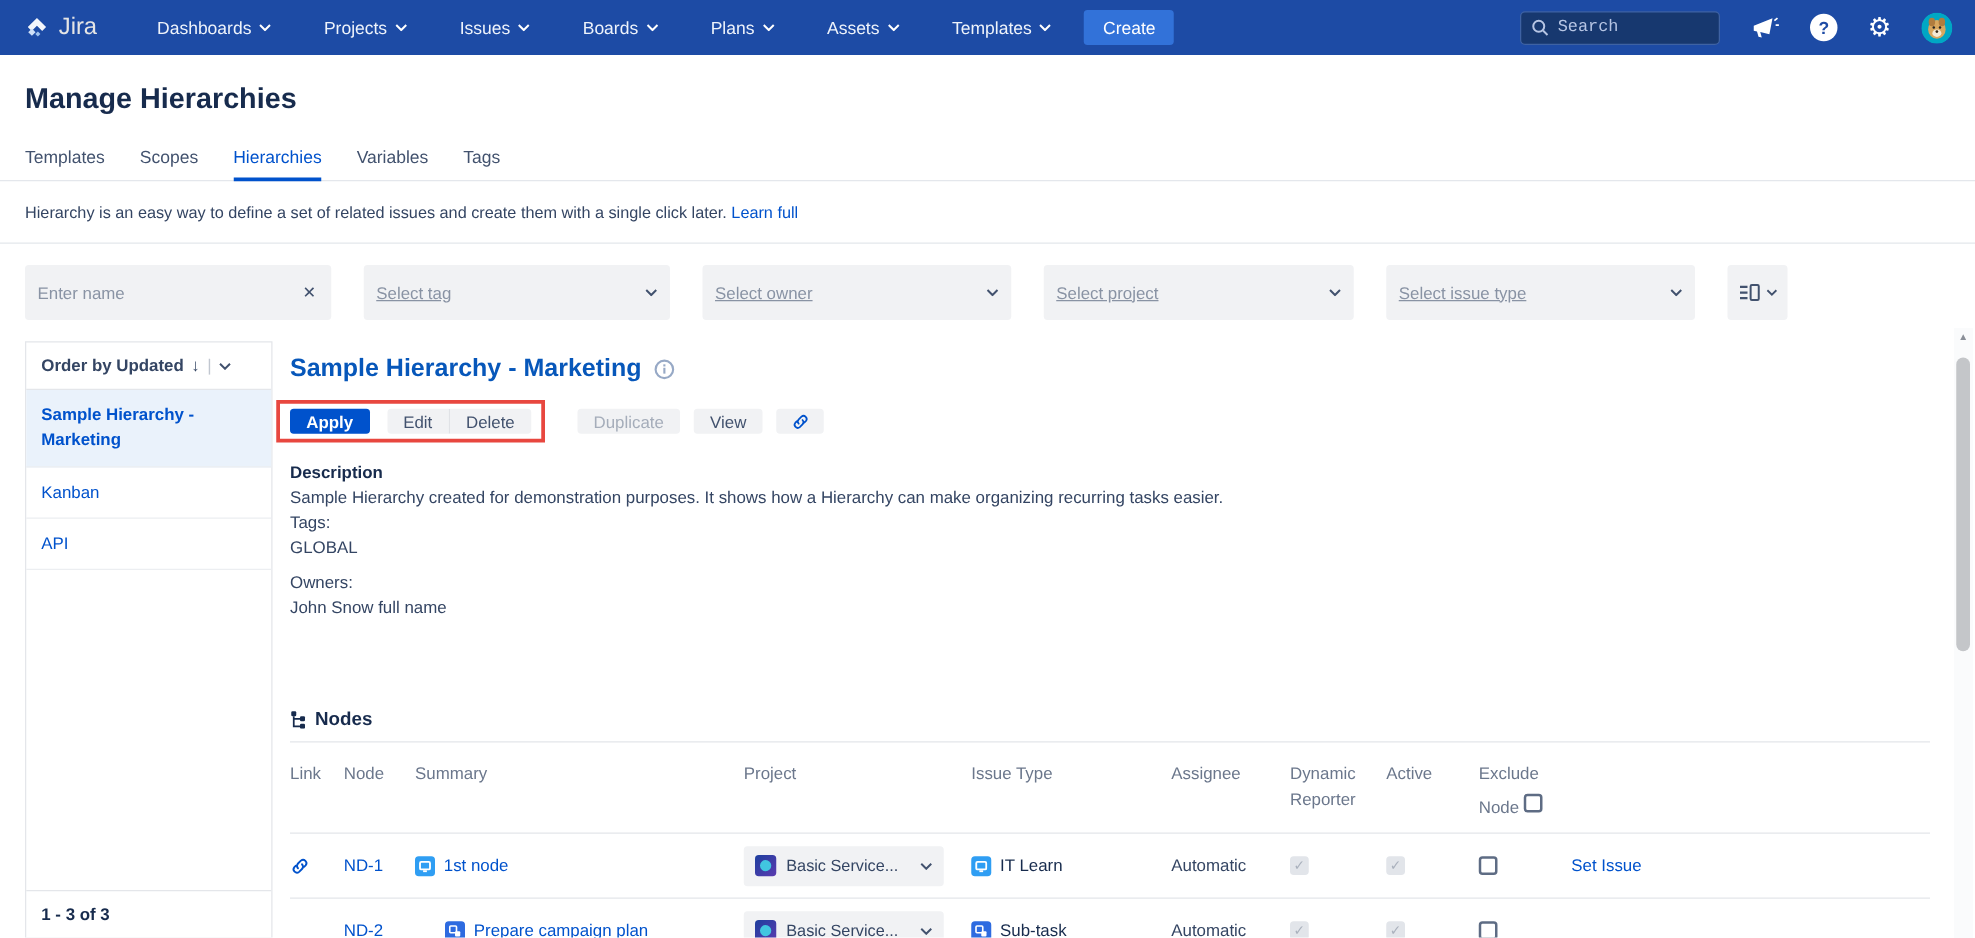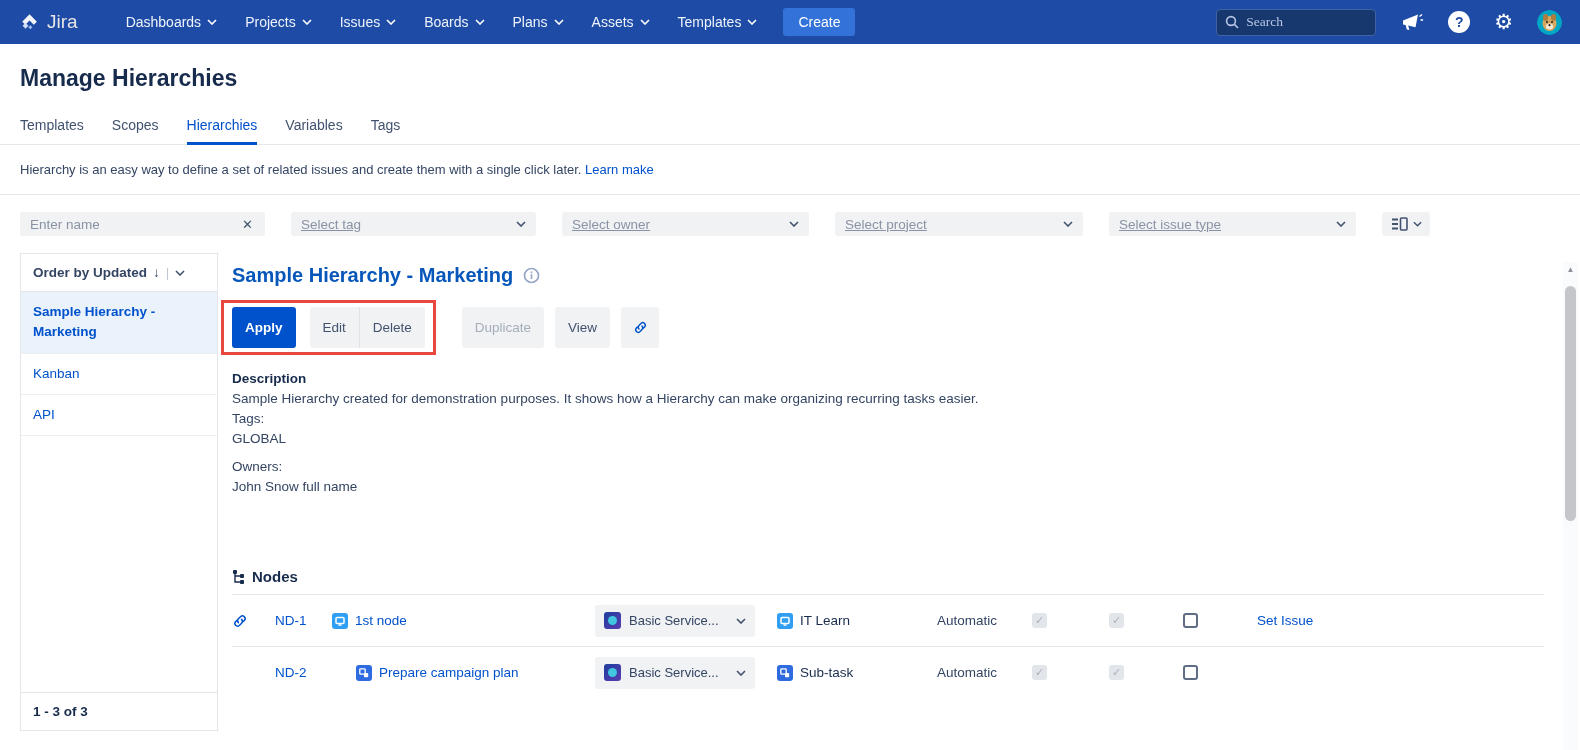--- a/index.html
+++ b/index.html
@@ -2,45 +2,45 @@
 <html style="--nav-background: #1d4ba5; --create-button: #3272d9; --link-blue: #0052cc; --text-dark: #172b4d; --text-body: #344563; --annotation-red: #e8473f; --selected-item-bg: #eaf2fb; --issue-icon-ithelp: #2f9ef3; --issue-icon-subtask: #2e6be0;"><head>
 <meta charset="utf-8">
 <style>
   * { margin:0; padding:0; box-sizing:border-box; }
   html,body { width:1580px; height:750px; overflow:hidden; background:#fff;
     font-family:"Liberation Sans","DejaVu Sans",sans-serif; color:#344563; }
 
   
   .topnav { height:44px; background:var(--nav-background,#1d4ba5); display:flex; align-items:center; padding:0 18px; }
   .logo { display:flex; align-items:center; gap:7px; color:#e5e5e5; font-size:19px; font-weight:500; margin-right:48px; cursor:pointer; }
-  .nav-menu { display:flex; align-items:center; gap:28px; }
+  .nav-menu { display:flex; align-items:center; gap:42px; }
   .nav-item { display:flex; align-items:center; gap:6px; color:#eef3fb; font-size:14px; cursor:pointer; }
   .create-btn { margin-left:26px; background:var(--create-button,#3272d9); color:#fff; border:none; border-radius:3px;
     font-size:14px; padding:6px 15px; font-family:inherit; cursor:pointer; }
   .nav-right { margin-left:auto; display:flex; align-items:center; gap:24px; }
   .nav-search { width:160px; height:27px; background:#17386f; border:1px solid #3e62a3; border-radius:4px;
     display:flex; align-items:center; padding:0 8px; gap:7px; }
-  .nav-search input { background:transparent; border:none; outline:none; color:#84cc16; font-size:13.5px; width:110px; font-family:Liberation Serif, serif; }
+  .nav-search input { background:transparent; border:none; outline:none; color:#84cc16; font-size:13.5px; width:110px; font-family:Liberation Mono, monospace; }
   .nav-search input::placeholder { color:#b6c5e4; }
   .help-circle { width:22px; height:22px; border-radius:50%; background:#fff; color:#1d4ba5; font-weight:bold;
     font-size:14px; display:flex; align-items:center; justify-content:center; cursor:pointer; }
   .gear { color:#fff; font-size:21px; line-height:1; cursor:pointer; font-family:"DejaVu Sans",sans-serif; }
   .avatar { width:25px; height:25px; border-radius:50%; overflow:hidden; cursor:pointer; }
 
   
   .page-title { margin:21px 20px 0; font-size:23px; font-weight:700; color:var(--text-dark,#172b4d); }
   .tabs { display:flex; gap:28px; padding:0 20px; margin-top:25px; border-bottom:1px solid #e4e7ec; }
   .tab { font-size:14px; color:#42526e; padding-bottom:9px; cursor:pointer; }
   .tab.active { color:var(--link-blue,#0052cc); font-weight:500; border-bottom:3px solid var(--link-blue,#0052cc); margin-bottom:-1px; }
   .intro { padding:17px 20px; font-size:13px; color:#344563; border-bottom:1px solid #e4e7ec; }
   .intro a { color:var(--link-blue,#0052cc); text-decoration:none; cursor:pointer; }
 
   
   .filters { display:flex; align-items:center; gap:26px; padding:17px 20px 12px; }
-  .f-field { height:24px; background:#f1f2f4; border-radius:3px; display:flex; align-items:center;
+  .f-field { height:44px; background:#f1f2f4; border-radius:3px; display:flex; align-items:center;
     padding:0 10px; font-size:13.5px; color:#8993a4; cursor:pointer; }
   .f-name { width:245px; }
   .f-name input { flex:1; border:none; background:transparent; outline:none; font-size:13.5px; color:#344563; font-family:inherit; }
   .f-name input::placeholder { color:#8993a4; }
   .clear-x { color:#42526e; font-size:13px; cursor:pointer; padding:0 2px; }
   .f-select { justify-content:space-between;text-decoration:underline; }
   .f-cols { width:48px; justify-content:center; gap:5px; color:#42526e; }
 
   
   .content { display:flex; margin-top:5px; padding-left:20px; align-items:flex-start; }
@@ -52,21 +52,21 @@
   .side-item { padding:10px 12px; font-size:13.5px; color:var(--link-blue,#0052cc); border-bottom:1px solid #eceef1; cursor:pointer; line-height:1.5; }
   .side-item.selected { background:var(--selected-item-bg,#eaf2fb); font-weight:700; }
   .side-spacer { flex:1; }
   .side-foot { border-top:1px solid #e4e6ea; padding:11px 12px; font-size:13.5px; font-weight:700; color:var(--text-dark,#172b4d); }
 
   .main { flex:1; padding-left:14px; min-width:0; }
   .detail-title { display:flex; align-items:center; gap:10px; margin-top:11px; }
   .detail-title h2 { font-size:20px; font-weight:700; color:#0757ba; }
   .btn-row { display:flex; align-items:center; margin-top:13px; }
   .annotation { display:flex; align-items:center; gap:14px; border:3px solid var(--annotation-red,#e8473f); padding:4px 8px; margin-left:-11px; }
-  button.ui { font-family:inherit; font-size:13.5px; border:none; border-radius:3px; height:41px; padding:0 13px; cursor:pointer;
+  button.ui { font-family:inherit; font-size:13.5px; border:none; border-radius:3px; height:20px; padding:0 13px; cursor:pointer;
     background:#f1f2f4; color:#42526e; }
   button.primary { background:var(--link-blue,#0052cc); color:#fff; font-weight:700; }
   .seg-group { display:flex; }
   .seg-group button:first-child { border-radius:3px 0 0 3px; border-right:1px solid #e0e2e6; }
   .seg-group button:last-child { border-radius:0 3px 3px 0; }
   button.disabled { color:#a5adba; cursor:default; }
   .after-group { display:flex; align-items:center; gap:11px; margin-left:26px; }
   .icon-btn { width:38px; display:flex; align-items:center; justify-content:center; }
 
   .desc-block { margin-top:14px; font-size:13.5px; line-height:20px; color:#344563; }
@@ -217,21 +217,21 @@
 <div class="tabs">
   <div class="tab">Templates</div>
   <div class="tab">Scopes</div>
   <div class="tab active">Hierarchies</div>
   <div class="tab">Variables</div>
   <div class="tab">Tags</div>
 </div>
 
 <div class="intro">
   <span>Hierarchy is an easy way to define a set of related issues and create them with a single click later.</span>
-  <a>Learn make</a>
+  <a>Learn full</a>
 </div>
 
 <div class="filters">
   <div class="f-field f-name">
     <input type="text" placeholder="Enter name" style="">
     <span class="clear-x">✕</span>
   </div>
   <div class="f-field f-select" style="width:245px">
     <span>Select tag</span>
     <span>
@@ -347,20 +347,35 @@
             <rect x="1" y="1" width="4" height="4" rx="1" fill="#172b4d"></rect>
             <rect x="8" y="5" width="4" height="4" rx="1" fill="#172b4d"></rect>
             <rect x="8" y="11" width="4" height="4" rx="1" fill="#172b4d"></rect>
             <path d="M3 5v8h5M3 7h5" stroke="#172b4d" stroke-width="1.4" fill="none"></path>
           </svg>
         </span>
       <span>Nodes</span>
     </div>
 
     <div class="ntable">
+      <div class="nrow hdr">
+        <div class="hcell">Link</div>
+        <div class="hcell">Node</div>
+        <div class="hcell">Summary</div>
+        <div class="hcell">Project</div>
+        <div class="hcell">Issue Type</div>
+        <div class="hcell">Assignee</div>
+        <div class="hcell">Dynamic Reporter</div>
+        <div class="hcell">Active</div>
+        <div class="hcell">
+          <span>Exclude Node</span>
+          <span class="cb open" style="display:inline-block; margin-top:6px;"></span>
+        </div>
+        <div class="hcell"></div>
+      </div>
 
       <div class="nrow data">
         <div class="cell">
           <span>
               <svg width="16" height="16" viewBox="0 0 16 16">
                 <path d="M6.4 9.6a2.7 2.7 0 0 1 0-3.8l2.3-2.3a2.7 2.7 0 0 1 3.8 3.8l-1.2 1.2M9.6 6.4a2.7 2.7 0 0 1 0 3.8l-2.3 2.3a2.7 2.7 0 0 1-3.8-3.8l1.2-1.2" stroke="#0052cc" fill="none" stroke-width="1.5" stroke-linecap="round"></path>
               </svg>
             </span>
         </div>
         <div class="cell">

